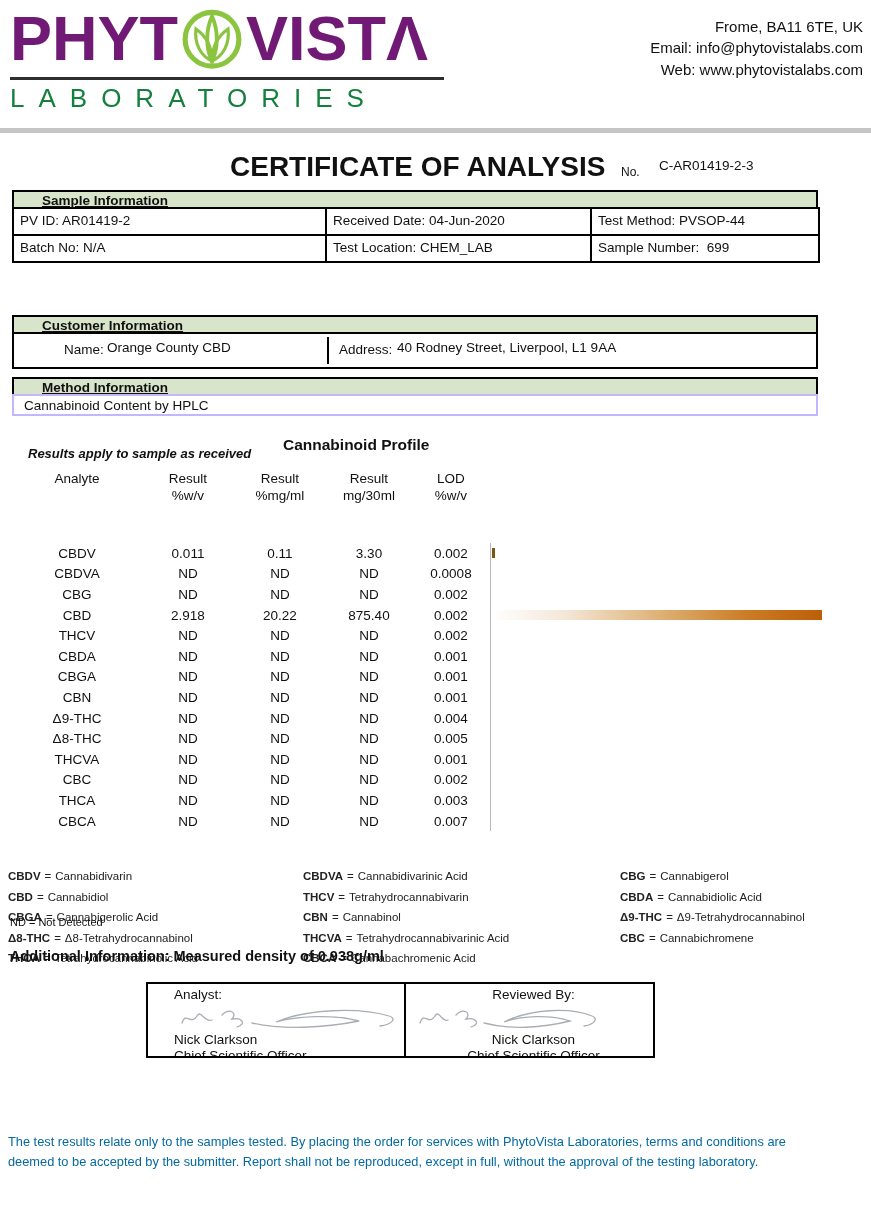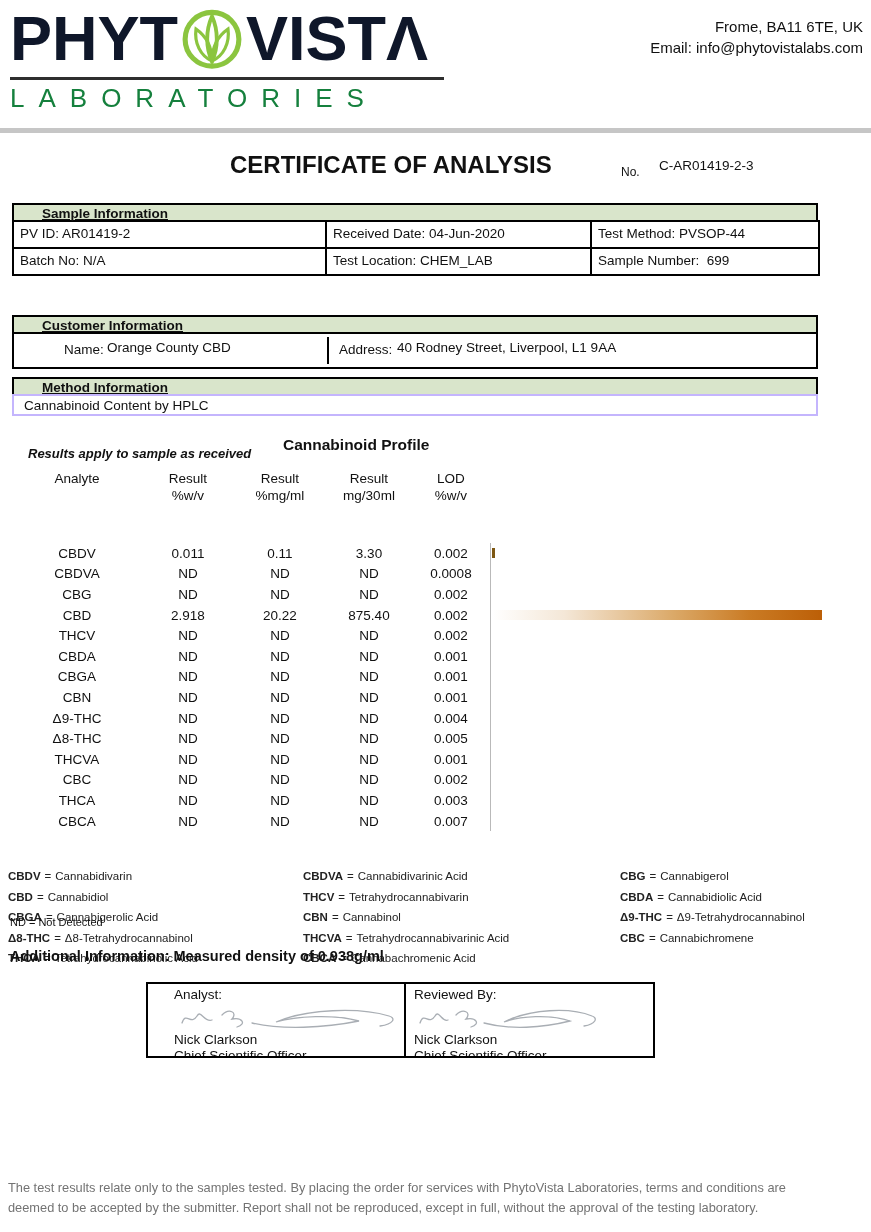--- a/index.html
+++ b/index.html
@@ -2,44 +2,44 @@
 <html><head>
 <meta charset="utf-8">
 <style>
   html,body{margin:0;padding:0;background:#ffffff;}
   .page{position:relative;width:871px;height:1232px;background:#fff;overflow:hidden;
         font-family:"Liberation Sans",sans-serif;color:#111;}
 
   
   .header{position:absolute;top:6px;left:10px;right:8px;display:flex;}
   .logo{width:450px;}
-  .logo-row{display:flex;align-items:center;color:#0f172a;font-weight:bold;
+  .logo-row{display:flex;align-items:center;color:#701a75;font-weight:bold;
             font-size:63px;line-height:1;letter-spacing:0;}
   .leaf{width:64px;height:64px;margin:0 2px;flex:0 0 auto;}
   .logo-rule{border-top:3px solid #2e2e2e;margin:7px 0 3px;width:434px;}
   .logo-sub{font-size:26px;letter-spacing:14px;color:#15803d;white-space:nowrap;}
   .contact{margin-left:auto;text-align:right;font-size:15px;line-height:1.42;
            padding-top:10px;color:#111;}
 
   .divider-band{position:absolute;top:128px;left:0;width:871px;height:5px;background:#c6c6c6;}
 
   
-  .title{position:absolute;top:151px;left:230px;font-size:24px;font-weight:bold;}
+  .title{position:absolute;top:151px;left:230px;font-size:28px;font-weight:bold;}
   .no-label{position:absolute;top:165px;left:621px;font-size:12px;}
   .no-value{position:absolute;top:158px;left:659px;font-size:13.5px;}
 
   
   .section{position:absolute;left:12px;width:806px;box-sizing:border-box;}
   .sec-bar{background:#d9e5cb;border:2px solid #000;height:19px;box-sizing:border-box;
            padding:1px 0 0 28px;font-size:13.5px;font-weight:bold;}
   .sec-bar span{text-decoration:underline;}
   table.grid{border-collapse:collapse;width:100%;margin-top:-2px;table-layout:fixed;}
   .grid td{border:2px solid #000;font-size:13.5px;padding:4px 6px;vertical-align:top;
            white-space:pre-wrap;overflow:hidden;}
-  .sample{top:203px;}
+  .sample{top:190px;}
   .row-tall td{height:38px;}
   .row-short td{height:17px;}
 
   .customer{top:315px;}
   .cust-box{border:2px solid #000;margin-top:-2px;height:37px;position:relative;
             font-size:13.5px;box-sizing:border-box;}
   .cust-box .lbl-name{position:absolute;left:50px;top:8px;}
   .cust-box .val-name{position:absolute;left:93px;top:6px;}
   .cust-divider{position:absolute;left:313px;top:3px;bottom:3px;width:2px;background:#000;}
   .cust-box .lbl-addr{position:absolute;left:325px;top:8px;}
@@ -67,29 +67,29 @@
   .lg1{left:8px;}.lg2{left:303px;}.lg3{left:620px;}
   .lg-eq{margin:0 4px;}
 
   .addl{position:absolute;top:948px;left:10px;font-size:14.5px;font-weight:bold;}
   .ndnote{position:absolute;top:916px;left:10px;font-size:11px;}
 
   
   .sigbox{position:absolute;top:982px;left:146px;width:509px;height:76px;border:2px solid #000;
           box-sizing:border-box;display:flex;overflow:hidden;}
   .sig-left{width:258px;border-right:2px solid #000;box-sizing:border-box;padding:3px 0 0 26px;}
-  .sig-right{flex:1;padding:3px 0 0 8px;}
+  .sig-right{flex:1;padding:3px 0 0 8px;text-align:center;}
   .sig-label{font-size:13.5px;}
   .sig-svg{height:28px;display:block;margin-top:1px;}
   .sig-name{font-size:13.5px;margin-top:1px;}
   .sig-role{font-size:13.5px;margin-top:1px;}
 
   
-  .footer{position:absolute;top:1178px;left:8px;width:830px;font-size:12.8px;
-          line-height:1.55;color:#737373;}
+  .footer{position:absolute;top:1132px;left:8px;width:830px;font-size:12.8px;
+          line-height:1.55;color:#0369a1;}
 </style>
 </head>
 <body>
 
 <div class="page">
 
   <div class="header">
     <div class="logo">
       <div class="logo-row">
         <span>PHYT</span>
@@ -102,20 +102,21 @@
         <span>VIST</span>
         <span>Λ</span>
       </div>
       <div class="logo-rule"></div>
       <div class="logo-sub">LABORATORIES</div>
     </div>
     <div class="contact">
 
         <div>Frome, BA11 6TE, UK</div>
         <div>Email: info@phytovistalabs.com</div>
+        <div>Web: www.phytovistalabs.com</div>
       </div>
   </div>
 
   <div class="divider-band"></div>
 
   <div class="title">CERTIFICATE OF ANALYSIS</div>
   <div class="no-label">No.</div>
   <div class="no-value">C-AR01419-2-3</div>
 
   <div class="section sample">

